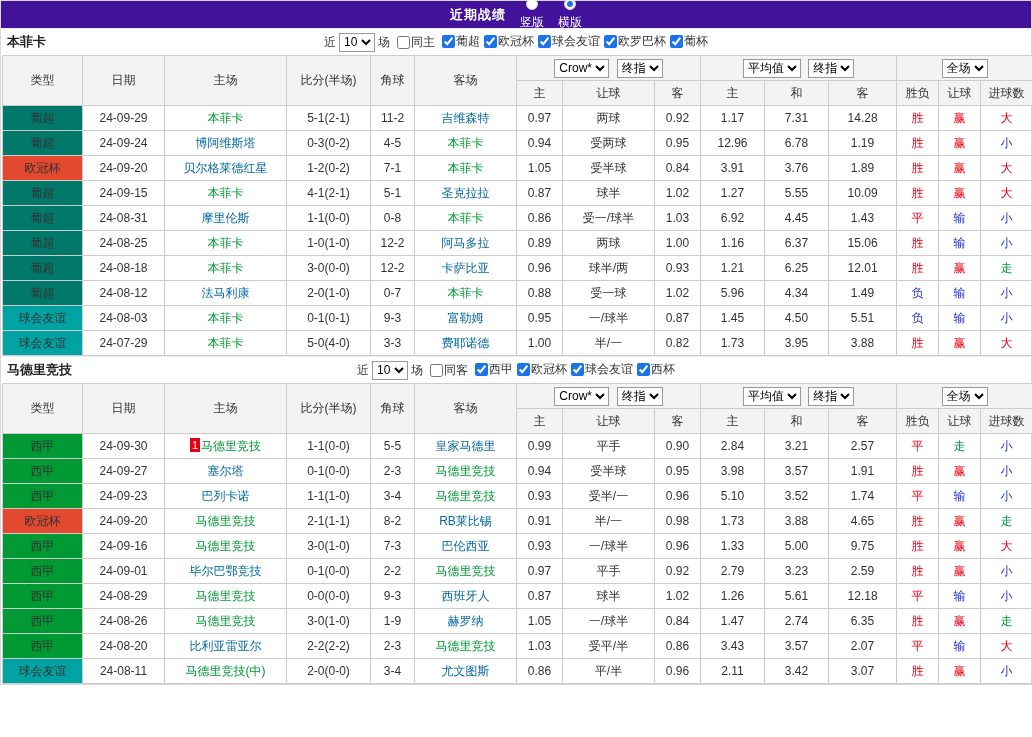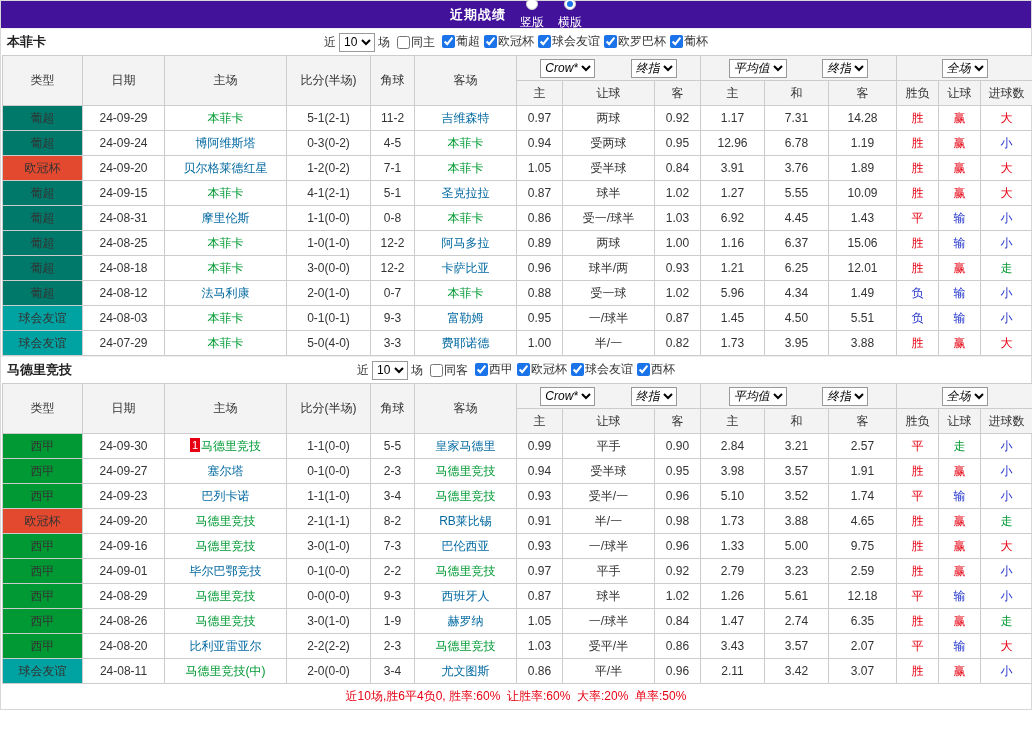--- a/index.html
+++ b/index.html
@@ -17,21 +17,21 @@
   .section-head{height:27px;display:flex;align-items:center;position:relative;border-top:1px solid #eee;}
   .team-name{position:absolute;left:6px;font-size:13px;font-weight:bold;color:#222;}
   .filters{margin:0 auto;display:flex;align-items:center;gap:3px;font-size:12px;color:#333;}
   .filters select{font-size:12px;height:19px;border:1px solid #999;background:#fff;}
   .chk{display:inline-flex;align-items:center;gap:1px;margin-left:4px;cursor:pointer;}
   .chk input{width:13px;height:13px;margin:0;accent-color:#1a73e8;}
   table.grid{width:1030px;margin:0 1px;border-collapse:collapse;table-layout:fixed;}
   table.grid th,table.grid td{border:1px solid #ccc;font-size:12px;text-align:center;padding:0 1px;height:25px;overflow:hidden;white-space:nowrap;color:#333;}
   table.grid thead th{background:#f3f3f3;font-weight:normal;}
   .hrow1 th{height:23px;}
-  .hrow1 select{font-size:12px;height:19px;border:1px solid #999;background:#fff;margin:0 16px;font-style:italic;}
+  .hrow1 select{font-size:12px;height:19px;border:1px solid #999;background:#fff;margin:0 2px;}
   .hrow2 th{height:20px;}
   td.league{color:#fff;}
   td.score{color:var(--score);}
   a.team{text-decoration:none;color:#0369a1;cursor:pointer;}
   a.team.focal{color:var(--focal-team);}
   .rank{display:inline-block;background:#e60012;color:#fff;font-size:11px;line-height:14px;height:14px;padding:0 2px;margin-right:1px;vertical-align:1px;}
   .summary{height:25px;line-height:25px;text-align:center;font-size:12px;color:var(--summary);white-space:pre;}
 </style>
 </head>
 <body>
@@ -548,16 +548,15 @@
             <td>0.96</td>
             <td>2.11</td>
             <td>3.42</td>
             <td>3.07</td>
             <td><span style="color:#e60012">胜</span></td>
             <td><span style="color:#e60012">赢</span></td>
             <td><span style="color:#2233cc">小</span></td>
           </tr>
         </tbody>
     </table>
-    <div class="summary">近10场,胜6平4负0, 胜率:60%  让胜率:60%  大率:20%  单率:50%</div>
   </div>
 
 </div>
 
 </body></html>

